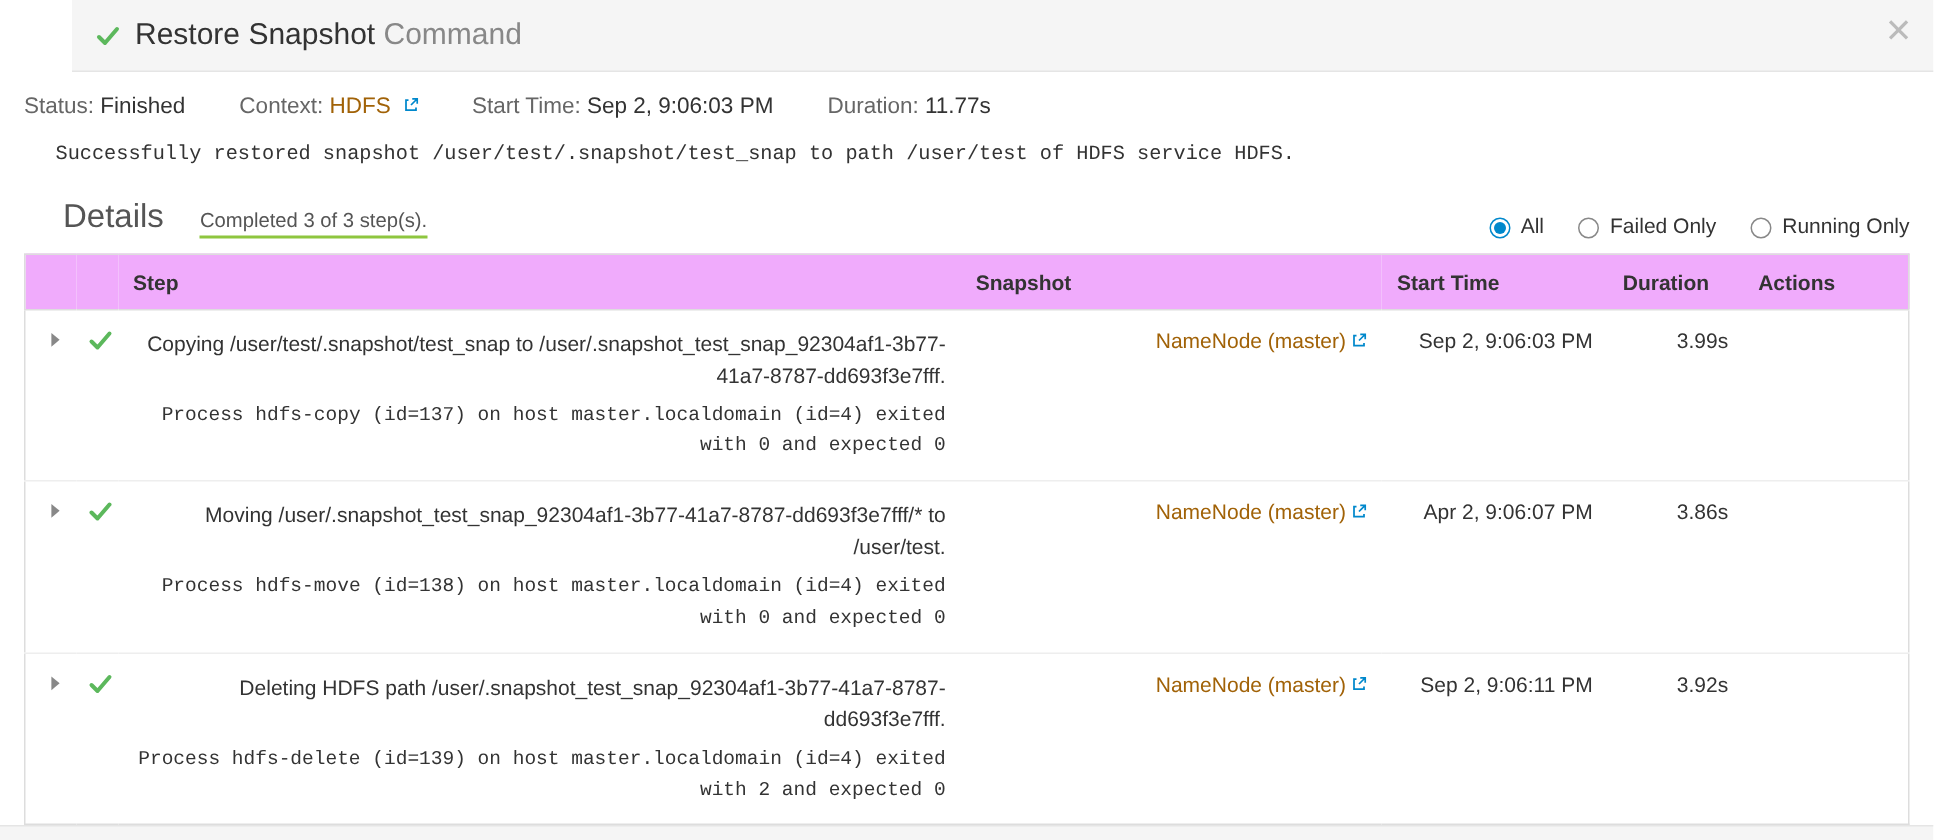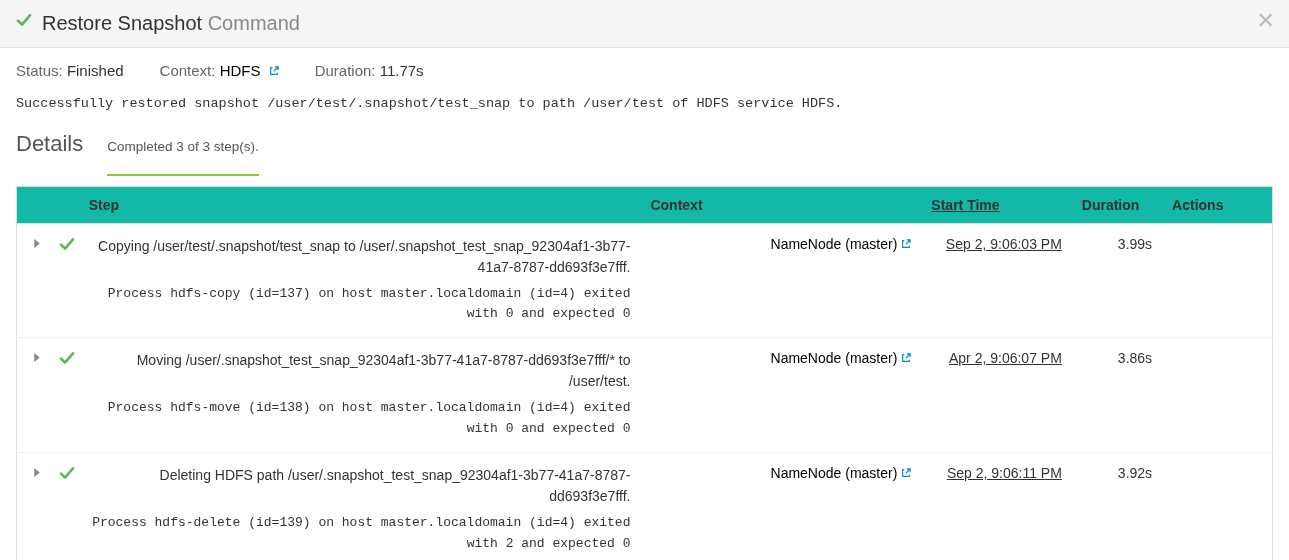--- a/index.html
+++ b/index.html
@@ -10,21 +10,21 @@
     color: #333;
     background: #fff;
     width: 1289px;
   }
   .modal { width: 1289px; display:flex; flex-direction:column; min-height:560px;}
   .modal-header {
     background: #f5f5f5;
     border-bottom: 1px solid #e5e5e5;
     padding: 12px 16px;
     position: relative;
-    display:flex; align-items:flex-start; gap:10px;
+    display:flex; align-items:center; gap:10px;margin-left:48px;
   }
   .modal-header .title {
     font-size: 20px;
     color: #333;
   }
   .modal-header .title .strong { font-weight: 500; color:#333; }
   .modal-header .title .cmd { color:#888; font-weight:400; }
   .close-x {
     position:absolute; right:14px; top:10px;
     color:#bbb; cursor:pointer; font-size:22px; line-height:1;
@@ -35,67 +35,67 @@
   }
   .check-icon svg { width:100%; height:100%; display:block; }
 
   .modal-body { padding: 14px 16px 0 16px; flex:1;}
   .info-row {
     display:flex; gap:36px; align-items:flex-start;
     font-size:15px; margin-bottom:12px;
   }
   .info-row .label { color:#666; }
   .info-row .val { color:#333; font-weight:500; }
-  .link { color:#000000; cursor:pointer; }
+  .link { color:#a16207; cursor:pointer; }
   .ext-icon { display:inline-block; width:10px; height:10px; margin-left:4px; vertical-align:0px;}
   .ext-icon svg { width:100%; height:100%; }
 
   .mono { font-family: Menlo, Consolas, "Courier New", monospace; color:#333; font-size:13.5px;}
-  .result-msg { margin-bottom:16px; line-height:1.6; padding-top:2px;}
+  .result-msg { margin-bottom:16px; line-height:1.6; padding-top:2px;margin-left:21px;}
 
   .details-bar {
     display:flex; align-items:flex-end; justify-content:space-between;
     margin-bottom:10px;
   }
   .details-left { display:flex; align-items:baseline; gap:24px;}
-  .details-title { font-size:22px; color:#555; font-weight:400;}
+  .details-title { font-size:22px; color:#555; font-weight:400;margin-left:26px;}
   .completed {
     color:#555; font-size:13.5px;
     border-bottom: 2px solid #8ec63f;
-    padding-bottom:20px;
+    padding-bottom:3px;
   }
   .filters { display:flex; gap:18px; align-items:center; font-size:14px; color:#333;}
   .filters label { display:flex; align-items:center; gap:4px; cursor:pointer;}
   .radio {
     appearance:none; width:14px; height:14px; border:1px solid #888; border-radius:50%;
     position:relative; display:inline-block; vertical-align:middle;
   }
   .radio:checked { border-color:#0088cc; }
   .radio:checked::after {
     content:""; position:absolute; top:2px; left:2px; width:8px; height:8px;
     background:#0088cc; border-radius:50%;
   }
 
   table.steps {
     width:100%; border-collapse:collapse; border:1px solid #ddd;
   }
   table.steps thead th {
-    background:#14b8a6; text-align:left; font-weight:600; color:#333;
+    background:#f0abfc; text-align:left; font-weight:600; color:#333;
     padding:10px 10px; border-bottom:1px solid #ddd; font-size:14px;
   }
   table.steps tbody td {
     padding:12px 10px; border-top:1px solid #eee; vertical-align:top; font-size:14px;
     color:#333;
     text-align:right;
   }
   .col-toggle { width:34px; padding-left:14px !important;}
   .col-status { width:28px; padding:12px 4px !important;}
   .col-step { width:560px; }
   .col-context { width:280px; }
-  .col-start { width:150px;text-decoration:underline; }
+  .col-start { width:150px; }
   .col-dur { width:90px; }
   .col-actions { width:110px; }
 
   .chevron { display:inline-block; color:#888; cursor:pointer; }
   .chevron svg { width:8px; height:11px; display:block;}
 
   .step-desc { line-height:1.5; }
   .step-desc .mono-line { font-family: Menlo, Consolas, "Courier New", monospace; font-size:13px; color:#333; margin-top:6px; line-height:1.6;}
 
   .modal-footer {
@@ -133,41 +133,59 @@
         <span class="link">
           <span>HDFS</span>
           <span class="ext-icon">
             <svg viewBox="0 0 12 12">
                 <path fill="none" stroke="#0088cc" stroke-width="1.4" d="M4 2H2v8h8V8 M6 6l5-5 M7 1h4v4"></path>
               </svg>
           </span>
         </span>
       </div>
       <div>
+        <span class="label">Start Time:</span>
+        <span class="val" style="font-weight:400;">Sep 2, 9:06:03 PM</span>
+      </div>
+      <div>
         <span class="label">Duration:</span>
         <span class="val" style="font-weight:400;">11.77s</span>
       </div>
     </div>
 
     <div class="result-msg mono">Successfully restored snapshot /user/test/.snapshot/test_snap to path /user/test of HDFS service HDFS.</div>
 
     <div class="details-bar">
       <div class="details-left">
         <span class="details-title">Details</span>
         <span class="completed">Completed 3 of 3 step(s).</span>
+      </div>
+      <div class="filters">
+        <label>
+          <input type="radio" name="f" class="radio" checked="" style="">
+          <span>All</span>
+        </label>
+        <label>
+          <input type="radio" name="f" class="radio" style="">
+          <span>Failed Only</span>
+        </label>
+        <label>
+          <input type="radio" name="f" class="radio" style="">
+          <span>Running Only</span>
+        </label>
       </div>
     </div>
 
     <table class="steps">
       <thead>
         <tr>
           <th class="col-toggle"></th>
           <th class="col-status"></th>
           <th class="col-step">Step</th>
-          <th class="col-context">Context</th>
+          <th class="col-context">Snapshot</th>
           <th class="col-start">Start Time</th>
           <th class="col-dur">Duration</th>
           <th class="col-actions">Actions</th>
         </tr>
       </thead>
       <tbody id="steps-body">
       <tr>
             <td class="col-toggle"><span class="chevron"><svg viewBox="0 0 8 12">
                   <path fill="#888" d="M1 1 L7 6 L1 11 Z"></path>
                 </svg></span></td>

